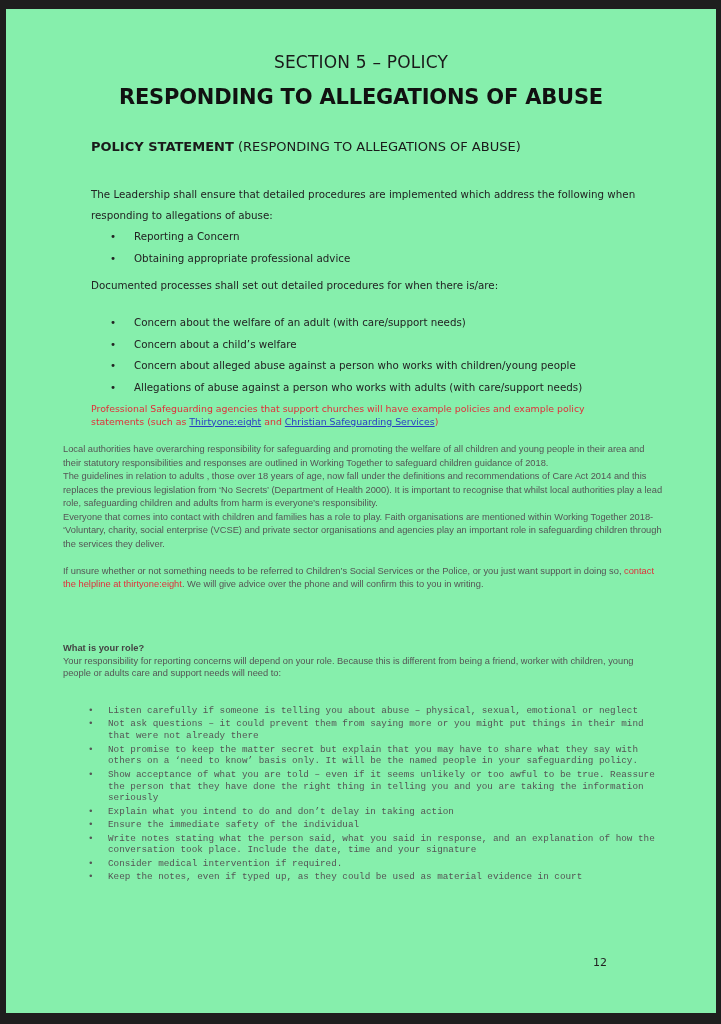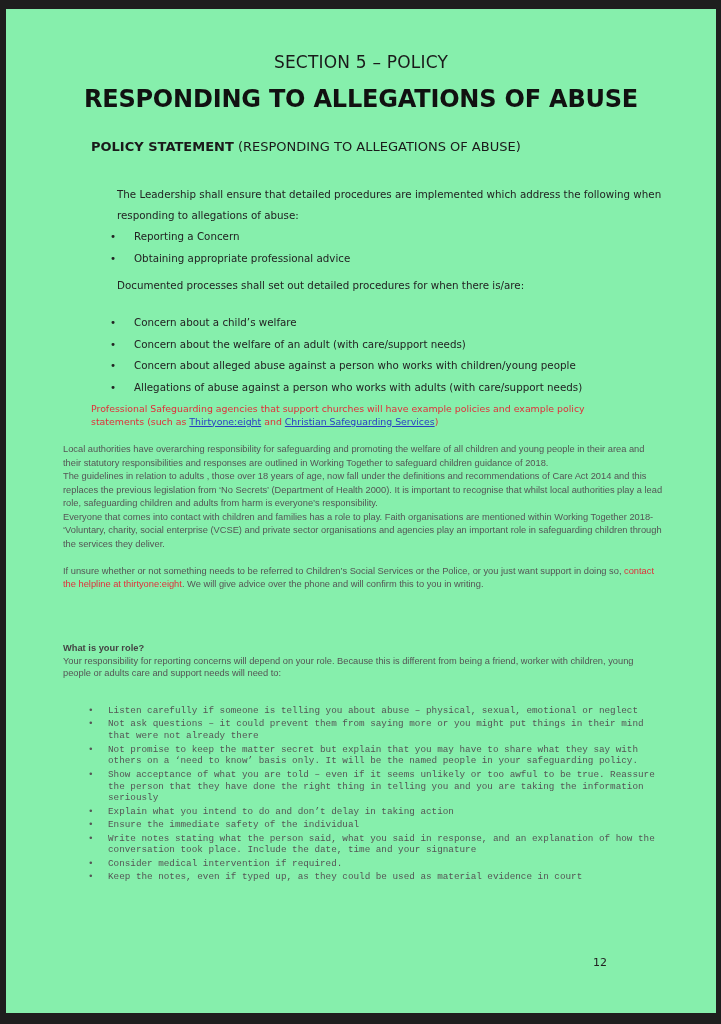--- a/index.html
+++ b/index.html
@@ -32,21 +32,21 @@
       color: #1a1a1a;
       letter-spacing: 0.2px;
     }
     .main-title {
       position: absolute;
       left: 0; right: 0;
       top: 76px;
       text-align: center;
       font-family: "DejaVu Sans", sans-serif;
       font-weight: bold;
-      font-size: 24px;
+      font-size: 21px;
       color: #111;
       letter-spacing: -0.2px;
     }
     .policy-heading {
       position: absolute;
       left: 85px;
       top: 130px;
       font-family: "DejaVu Sans", sans-serif;
       font-size: 13px;
       color: #1a1a1a;
@@ -55,21 +55,20 @@
     .policy-heading .paren { font-weight: normal; }
 
     .p-lead {
       position: absolute;
       left: 85px;
       width: 560px;
       font-family: "DejaVu Sans", sans-serif;
       font-size: 10.3px;
       color: #222;
       line-height: 21px;
-      margin-left: 26px;
     }
     .bullets-a {
       position: absolute;
       left: 104px;
       margin: 0;
       padding: 0;
       list-style: none;
       font-family: "DejaVu Sans", sans-serif;
       font-size: 10.3px;
       color: #222;
@@ -165,22 +164,22 @@
   <div class="p-lead" style="top:175px;">The Leadership shall ensure that detailed procedures are implemented which address the following when responding to allegations of abuse:</div>
 
   <ul class="bullets-a" style="top:217px;">
     <li>Reporting a Concern</li>
     <li>Obtaining appropriate professional advice</li>
   </ul>
 
   <div class="p-lead" style="top:266px;">Documented processes shall set out detailed procedures for when there is/are:</div>
 
   <ul class="bullets-a" style="top:303px;">
+    <li>Concern about the welfare of an adult (with care/support needs)</li>
     <li>Concern about a child’s welfare</li>
-    <li>Concern about the welfare of an adult (with care/support needs)</li>
     <li>Concern about alleged abuse against a person who works with children/young people</li>
     <li>Allegations of abuse against a person who works with adults (with care/support needs)</li>
   </ul>
 
   <div class="red-note">
     <span>Professional Safeguarding agencies that support churches will have example policies and example policy statements (such as </span><a>Thirtyone:eight</a><span> and </span><a>Christian Safeguarding Services</a><span>)</span>
   </div>
 
   <div class="body-block" style="top:434px;">
     <p>Local authorities have overarching responsibility for safeguarding and promoting the welfare of all children and young people in their area and their statutory responsibilities and responses are outlined in Working Together to safeguard children guidance of 2018.</p>

